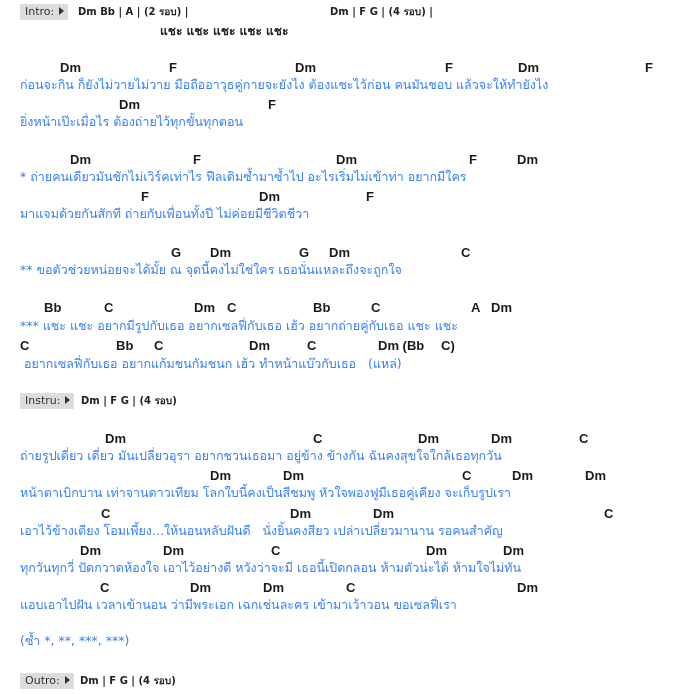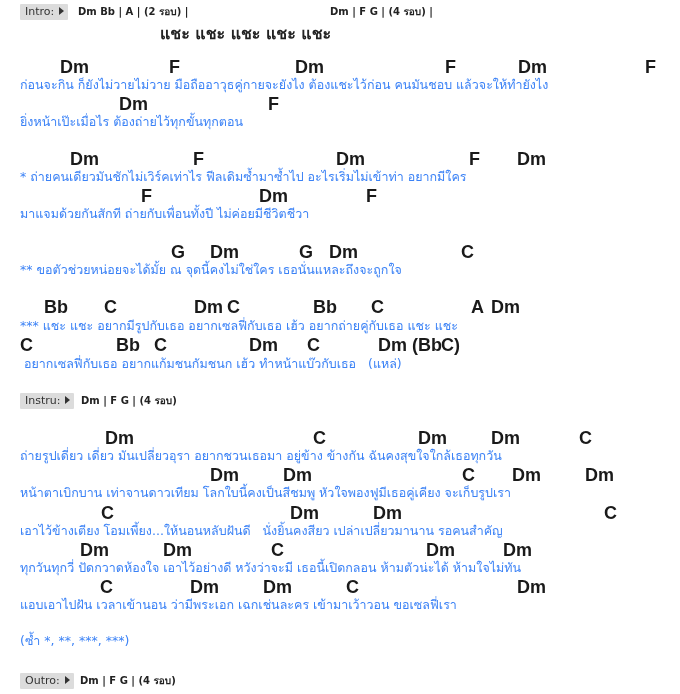--- a/index.html
+++ b/index.html
@@ -1,22 +1,22 @@
 <!DOCTYPE html>
 <html><head>
 <meta charset="utf-8">
 <style>
   html, body { margin:0; padding:0; background:#ffffff; }
   body { width:680px; height:694px; position:relative; overflow:hidden; font-family:"DejaVu Sans", sans-serif; color:#1a1a1a; }
   .tag { position:absolute; height:16px; line-height:16px; background:#dcdcdc; color:#333; font-family:"DejaVu Sans", sans-serif; font-size:11px; padding:0 4px 0 5px; border-radius:1px; }
   .tag .arrow { display:inline-block; width:0; height:0; border-top:4px solid transparent; border-bottom:4px solid transparent; border-left:5px solid #333; margin-left:5px; vertical-align:middle; position:relative; top:-1px; }
   .sec { position:absolute; font-family:"DejaVu Sans", sans-serif; font-weight:bold; font-size:10px; color:#222; line-height:16px; white-space:pre; }
-  .chord { position:absolute; font-family:"Liberation Sans", sans-serif; font-weight:bold; font-size:18px; color:#1a1a1a; line-height:15px; white-space:pre; }
+  .chord { position:absolute; font-family:"Liberation Sans", sans-serif; font-weight:bold; font-size:13px; color:#1a1a1a; line-height:15px; white-space:pre; }
   .lyric { position:absolute; left:20px; font-family:"DejaVu Sans", sans-serif; font-size:12.5px; color:#3b82f6; line-height:18px; white-space:pre; }
-  .thaisub { position:absolute; font-family:"DejaVu Sans", sans-serif; font-weight:bold; font-size:16px; color:#222; white-space:pre;text-align:right; }
+  .thaisub { position:absolute; font-family:"DejaVu Sans", sans-serif; font-weight:bold; font-size:12px; color:#222; white-space:pre;text-align:right; }
 </style>
 </head>
 <body>
 
 <div class="tag" style="left:20px; top:4px;"><span>Intro:</span><span class="arrow"></span></div>
 <div class="sec" style="left:78px; top:4px;">Dm Bb | A | (2 รอบ) |</div>
 <div class="sec" style="left:330px; top:4px;">Dm | F G | (4 รอบ) |</div>
 <div class="thaisub" style="left:160px; top:21px;">แชะ แชะ แชะ แชะ แชะ</div>
 
 <div class="chord" style="left:60px; top:60px;">Dm</div>

